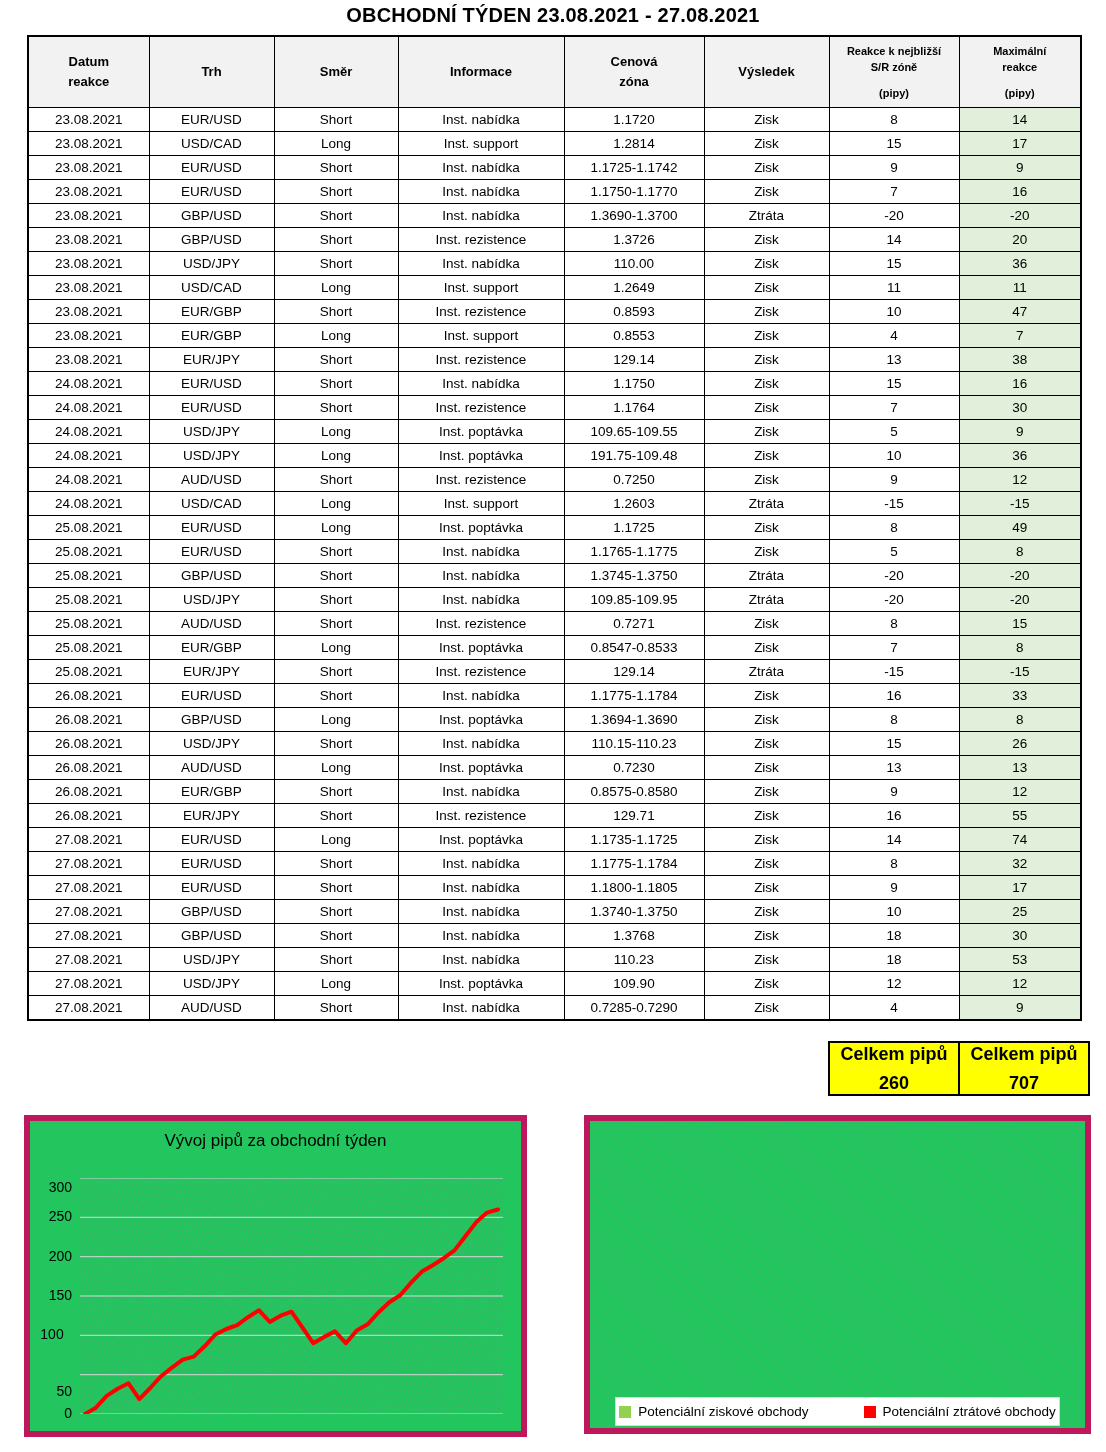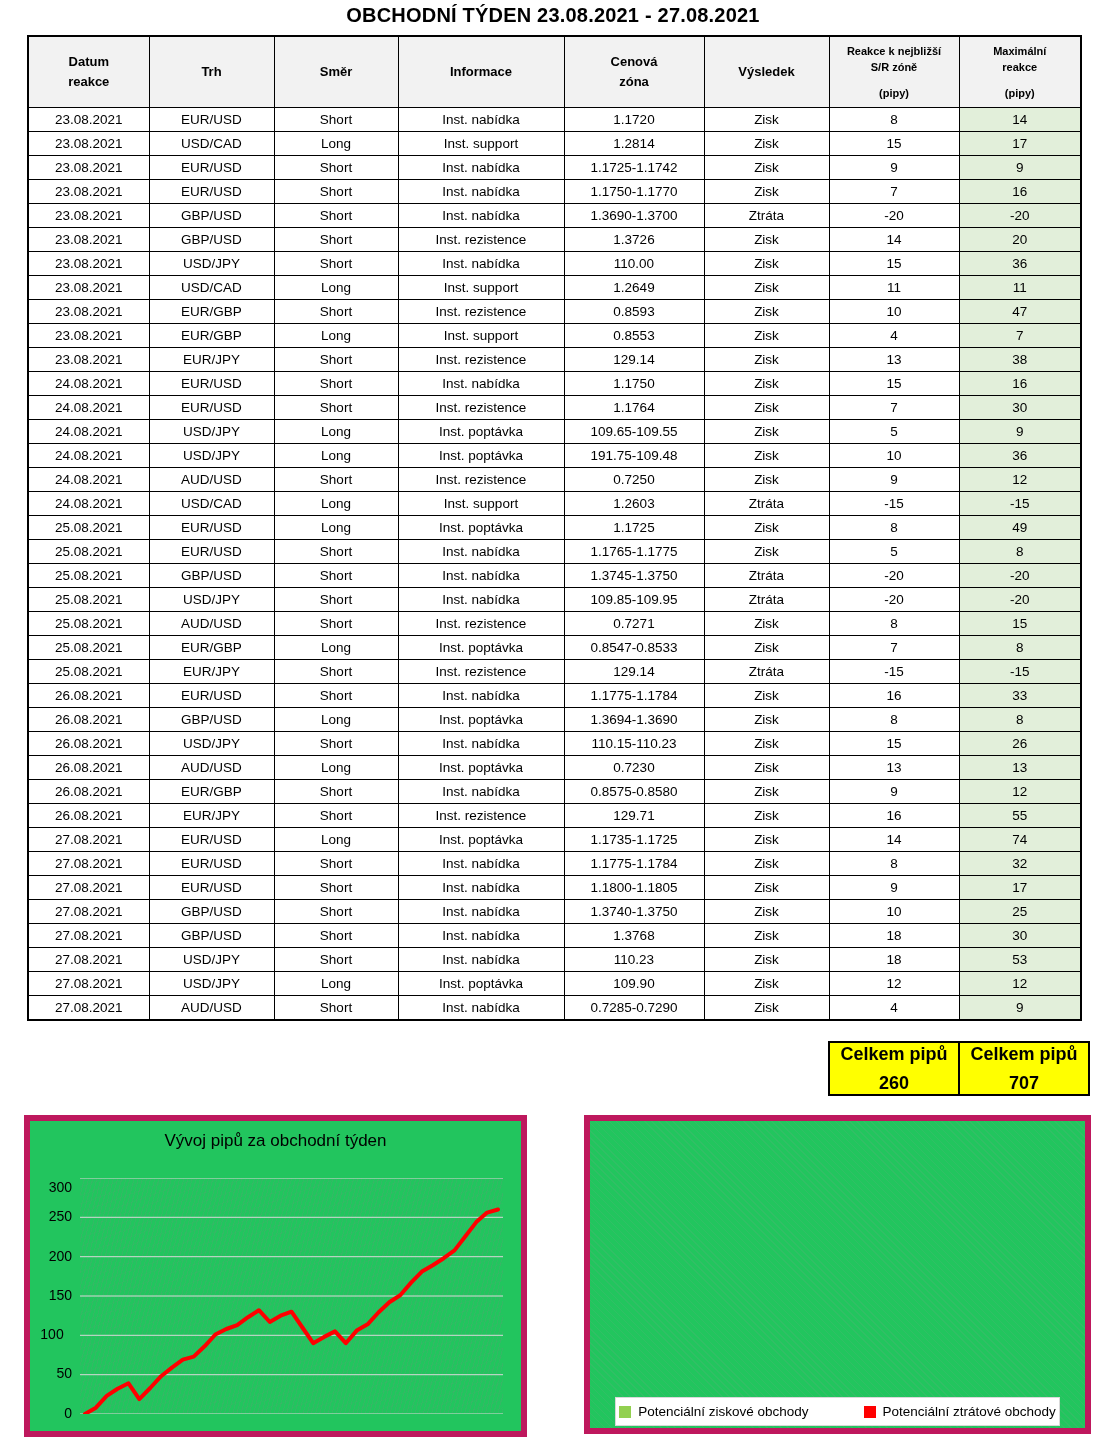--- a/index.html
+++ b/index.html
@@ -505,21 +505,21 @@
     <div class="total-cell">
       <span>Celkem pipů</span>
       <span>707</span>
     </div>
   </div>
 
   <div class="chart-panel" id="line-panel">
     <div class="chart-title">Vývoj pipů za obchodní týden</div>
     <div id="yticks">
         <div class="ytick" style="left: 2px; top: 284px;">0</div>
-        <div class="ytick" style="left: 2px; top: 244px;">50</div>
+        <div class="ytick" style="left: 2px; top: 262px;">50</div>
         <div class="ytick" style="left: 2px; top: 205.333px; text-align: center;">100</div>
         <div class="ytick" style="left: 2px; top: 166px;">150</div>
         <div class="ytick" style="left: 2px; top: 126.667px;">200</div>
         <div class="ytick" style="left: 2px; top: 87.3333px;">250</div>
         <div class="ytick" style="left: 2px; top: 38px; margin-top: 20px;">300</div>
       </div>
     <div class="plot-area">
       <div id="line-svg-holder" style="position:absolute;inset:0;"><svg width="423" height="236" viewBox="0 0 423 236">
      <line x1="0" y1="236.0" x2="423" y2="236.0" stroke="#d9d9d9" stroke-width="1"></line>
             <line x1="0" y1="196.7" x2="423" y2="196.7" stroke="#d9d9d9" stroke-width="1"></line>

